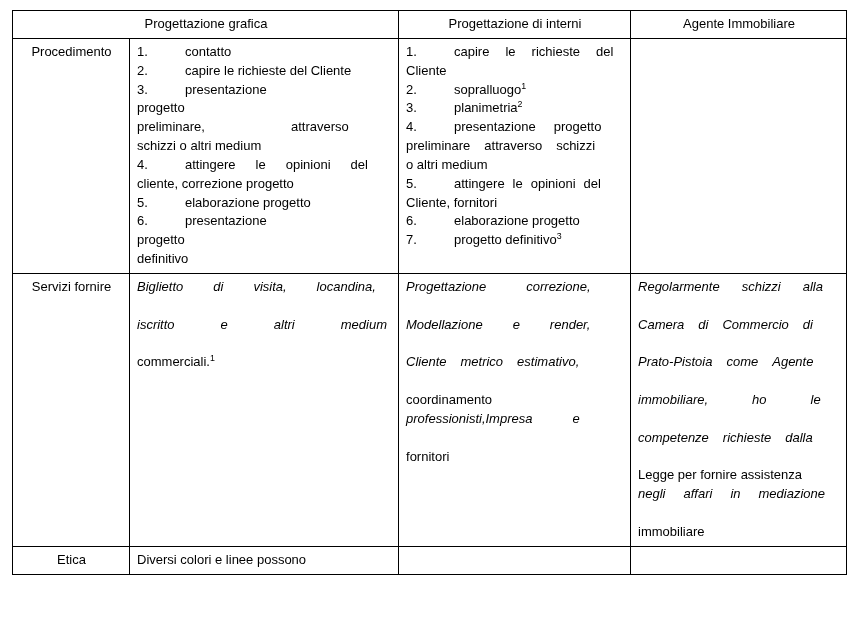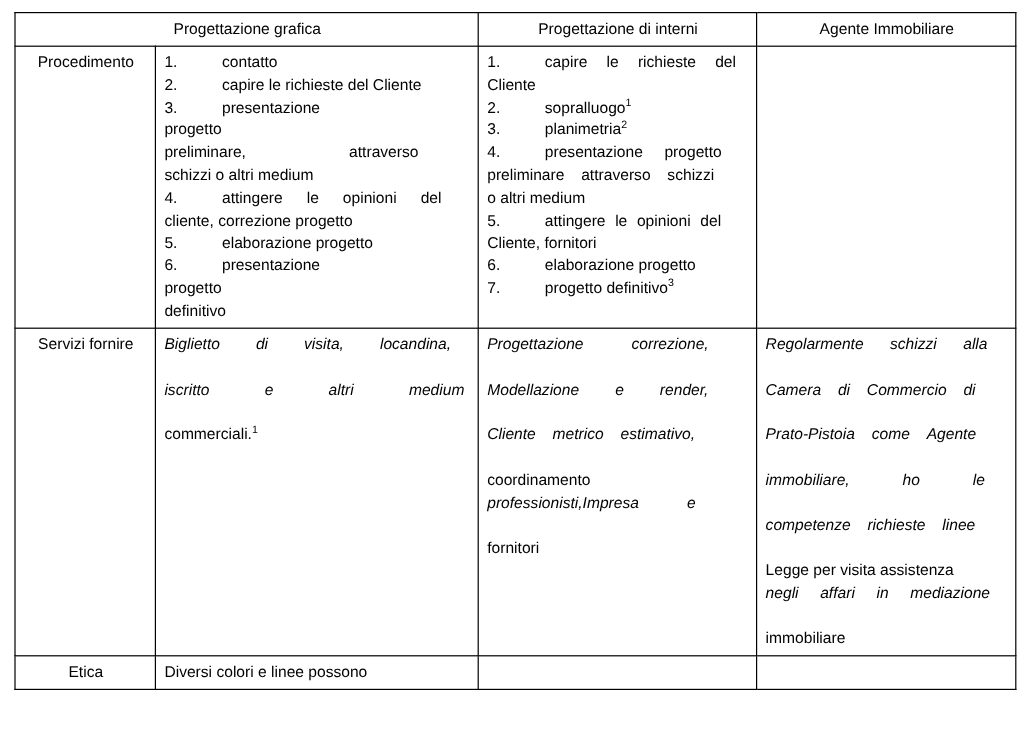--- a/index.html
+++ b/index.html
@@ -240,23 +240,23 @@
           <span class="stretch-line">
             <span>Camera</span><span style="display:inline-block;width:14px;"></span><span>di</span><span style="display:inline-block;width:14px;"></span><span>Commercio</span><span style="display:inline-block;width:14px;"></span><span>di</span>
           </span>
           <span class="stretch-line">
             <span>Prato-Pistoia</span><span style="display:inline-block;width:14px;"></span><span>come</span><span style="display:inline-block;width:14px;"></span><span>Agente</span>
           </span>
           <span class="stretch-line">
             <span>immobiliare,</span><span style="display:inline-block;width:44px;"></span><span>ho</span><span style="display:inline-block;width:44px;"></span><span>le</span>
           </span>
           <span class="stretch-line">
-            <span>competenze</span><span style="display:inline-block;width:14px;"></span><span>richieste</span><span style="display:inline-block;width:14px;"></span><span>linee</span>
-          </span>
-          <span class="last-line">Legge per visita assistenza</span>
+            <span>competenze</span><span style="display:inline-block;width:14px;"></span><span>richieste</span><span style="display:inline-block;width:14px;"></span><span>dalla</span>
+          </span>
+          <span class="last-line">Legge per fornire assistenza</span>
           <span class="stretch-line">
             <span>negli</span><span style="display:inline-block;width:18px;"></span><span>affari</span><span style="display:inline-block;width:18px;"></span><span>in</span><span style="display:inline-block;width:18px;"></span><span>mediazione</span>
           </span>
           <span class="last-line">immobiliare</span>
         </p>
       </td>
     </tr>
 
     <tr>
       <td class="rowlabel">Etica</td>

